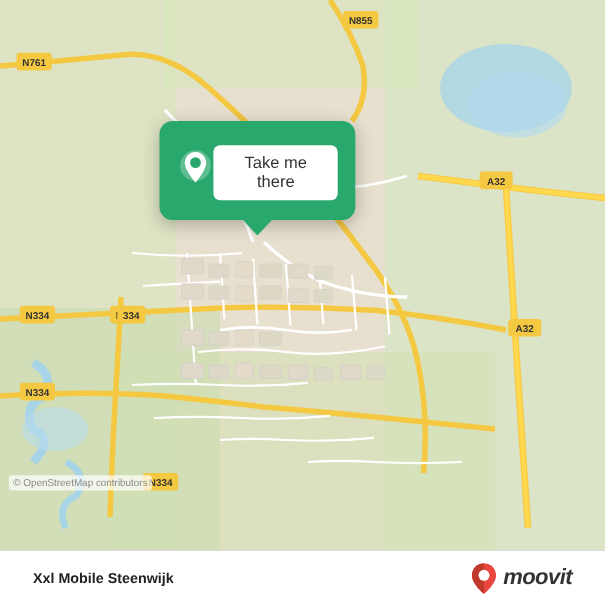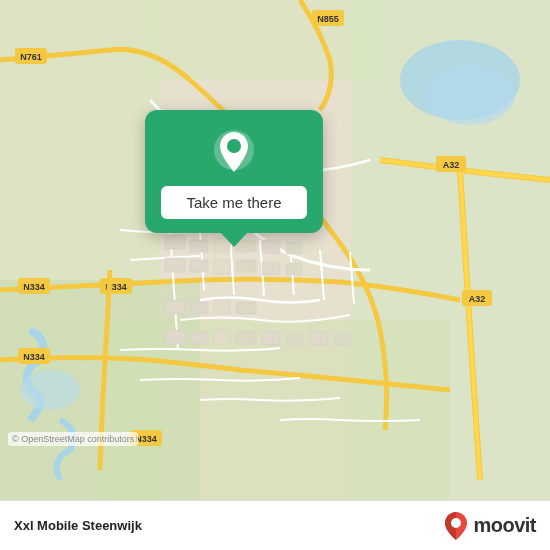--- a/index.html
+++ b/index.html
@@ -31,21 +31,21 @@
     
     #popup-card {
       position: absolute;
       top: 110px;
       left: 145px;
       width: 178px;
       background: #29a86e;
       border-radius: 12px;
       padding: 18px 16px 14px 16px;
       display: flex;
-      flex-direction: column;
+      flex-direction: row;
       align-items: center;
       box-shadow: 0 4px 16px rgba(0,0,0,0.25);
       z-index: 10;
     }
 
     #popup-card::after {
       content: '';
       position: absolute;
       bottom: -14px;
       left: 50%;
@@ -77,21 +77,21 @@
 
     
     #bottom-bar {
       width: 550px;
       height: 50px;
       background: white;
       border-top: 1px solid #ddd;
       display: flex;
       align-items: center;
       justify-content: space-between;
-      padding: 0 14px;
+      padding: 0 30px;
       position: absolute;
       bottom: 0; left: 0;
     }
 
     .bottom-left {
       display: flex;
       flex-direction: column;
       font-size: 11px;
       color: #333;
     }
@@ -116,20 +116,21 @@
     .moovit-pin {
       width: 22px;
       height: 28px;
     }
 
     .moovit-text {
       font-size: 20px;
       font-weight: 700;
       color: #333;
       letter-spacing: -0.5px;
+      font-style: italic;
     }
 
     .copyright-text {
       font-size: 9px;
       color: #888;
       position: absolute;
       bottom: 54px;
       left: 8px;
       background: rgba(255,255,255,0.7);
       padding: 2px 4px;

